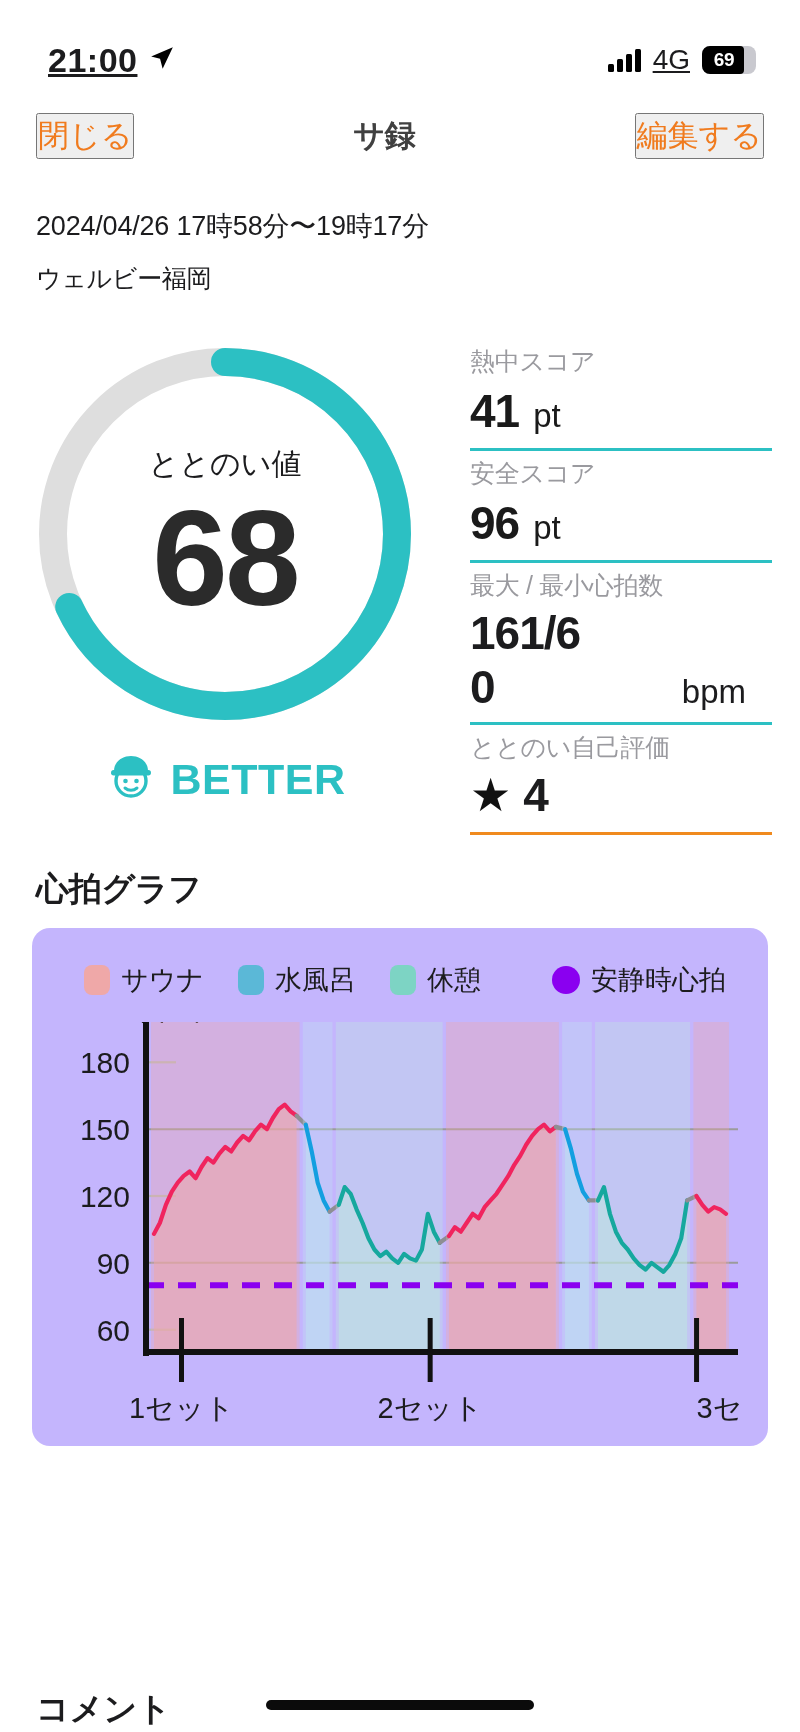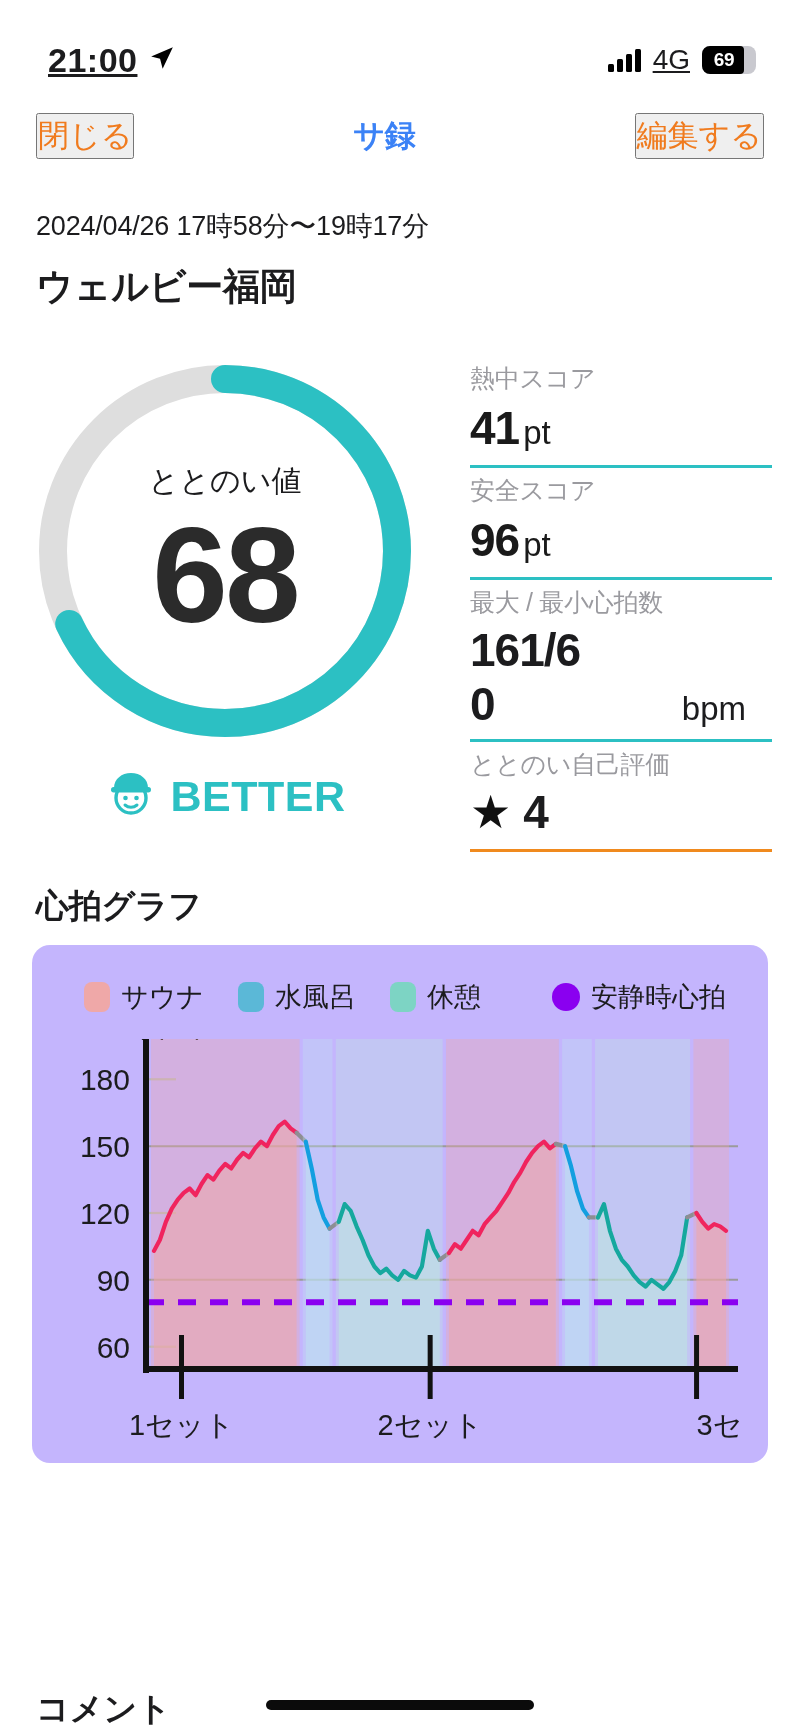--- a/index.html
+++ b/index.html
@@ -40,26 +40,26 @@
     color:#fff; font-size:19px; font-weight:700; letter-spacing:-.3px;
     padding-left:2px;
   }
 
   
   .navbar{
     height:88px; display:flex; align-items:center; justify-content:space-between;
     padding:0 36px;
   }
   .nav-btn{ font-size:31px; color:#F07B1E; white-space:nowrap; }
-  .nav-title{ font-size:31px; font-weight:700; color:#3b82f6; }
+  .nav-title{ font-size:31px; font-weight:700; color:#404040; }
 
   
   .header-info{ padding:28px 36px 0 36px; }
   .hi-date{ font-size:27px; color:#1c1c1e; letter-spacing:-.2px; }
-  .hi-place{ font-size:37px; font-weight:700; margin-top:18px; letter-spacing:-.3px; }
+  .hi-place{ font-size:25px; font-weight:400; margin-top:18px; letter-spacing:-.3px; }
 
   
   .summary{ display:flex; padding:28px 0 0 0; }
   .gauge-col{
     width:450px; display:flex; flex-direction:column;
     align-items:center; padding-top:16px;
   }
   .gauge-wrap{ position:relative; width:390px; height:390px; }
   .gauge-wrap svg{ display:block; }
   .gauge-center{
@@ -76,21 +76,21 @@
   }
   .badge-text{
     font-size:43px; font-weight:600; color:#2CC0C3; letter-spacing:.5px;
   }
 
   
   .stats-col{ flex:1; padding:22px 28px 0 20px; }
   .stat{ margin-bottom:6px; }
   .stat-label{ font-size:25px; color:#9a9a9f; letter-spacing:-.3px; }
   .stat-valrow{
-    display:flex; align-items:baseline; gap:4px; flex-wrap:wrap;
+    display:flex; align-items:baseline; gap:14px; flex-wrap:wrap;
     padding:6px 0 10px 0;
   }
   .stat-num{ font-size:46px; font-weight:700; color:#1a1a1a; letter-spacing:-1px; }
   .stat-unit{ font-size:33px; color:#1a1a1a; font-weight:400; }
   .stat-rule{ height:3px; background:#2CC0C3; width:100%; }
   .stat-rule.orange{ background:#F08A1E; }
   .hr-grid{ display:block; padding:6px 0 8px 0; }
   .hr-line1{ font-size:46px; font-weight:700; letter-spacing:-1px; line-height:1.12; }
   .hr-line2{ display:flex; align-items:baseline; justify-content:space-between; }
   .hr-line2 .n{ font-size:46px; font-weight:700; letter-spacing:-1px; }

